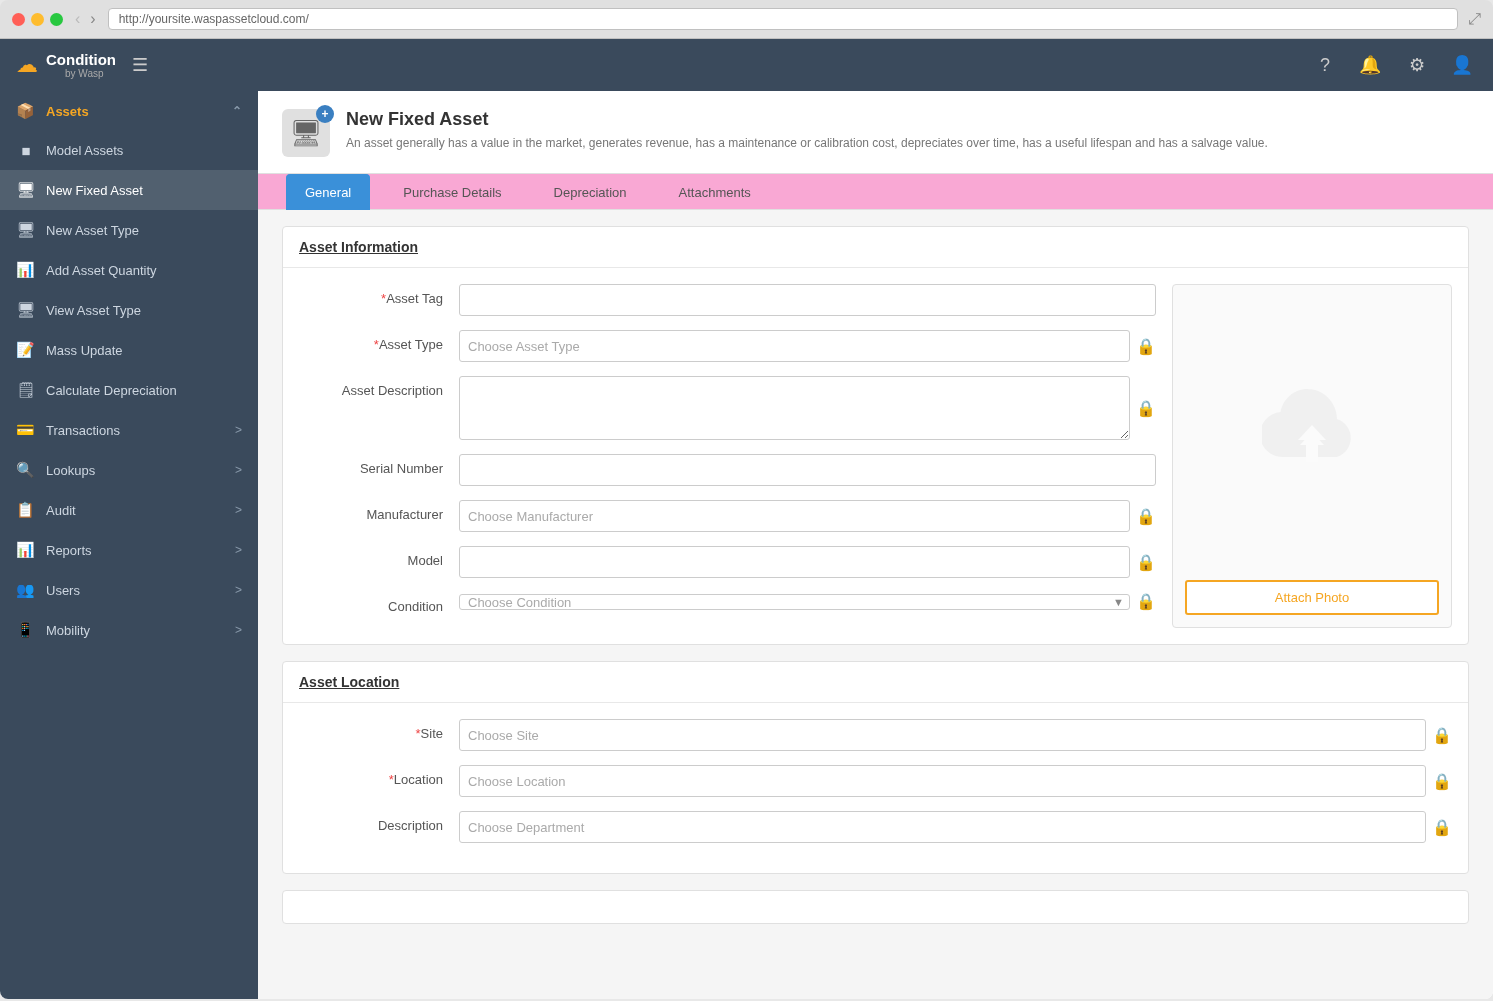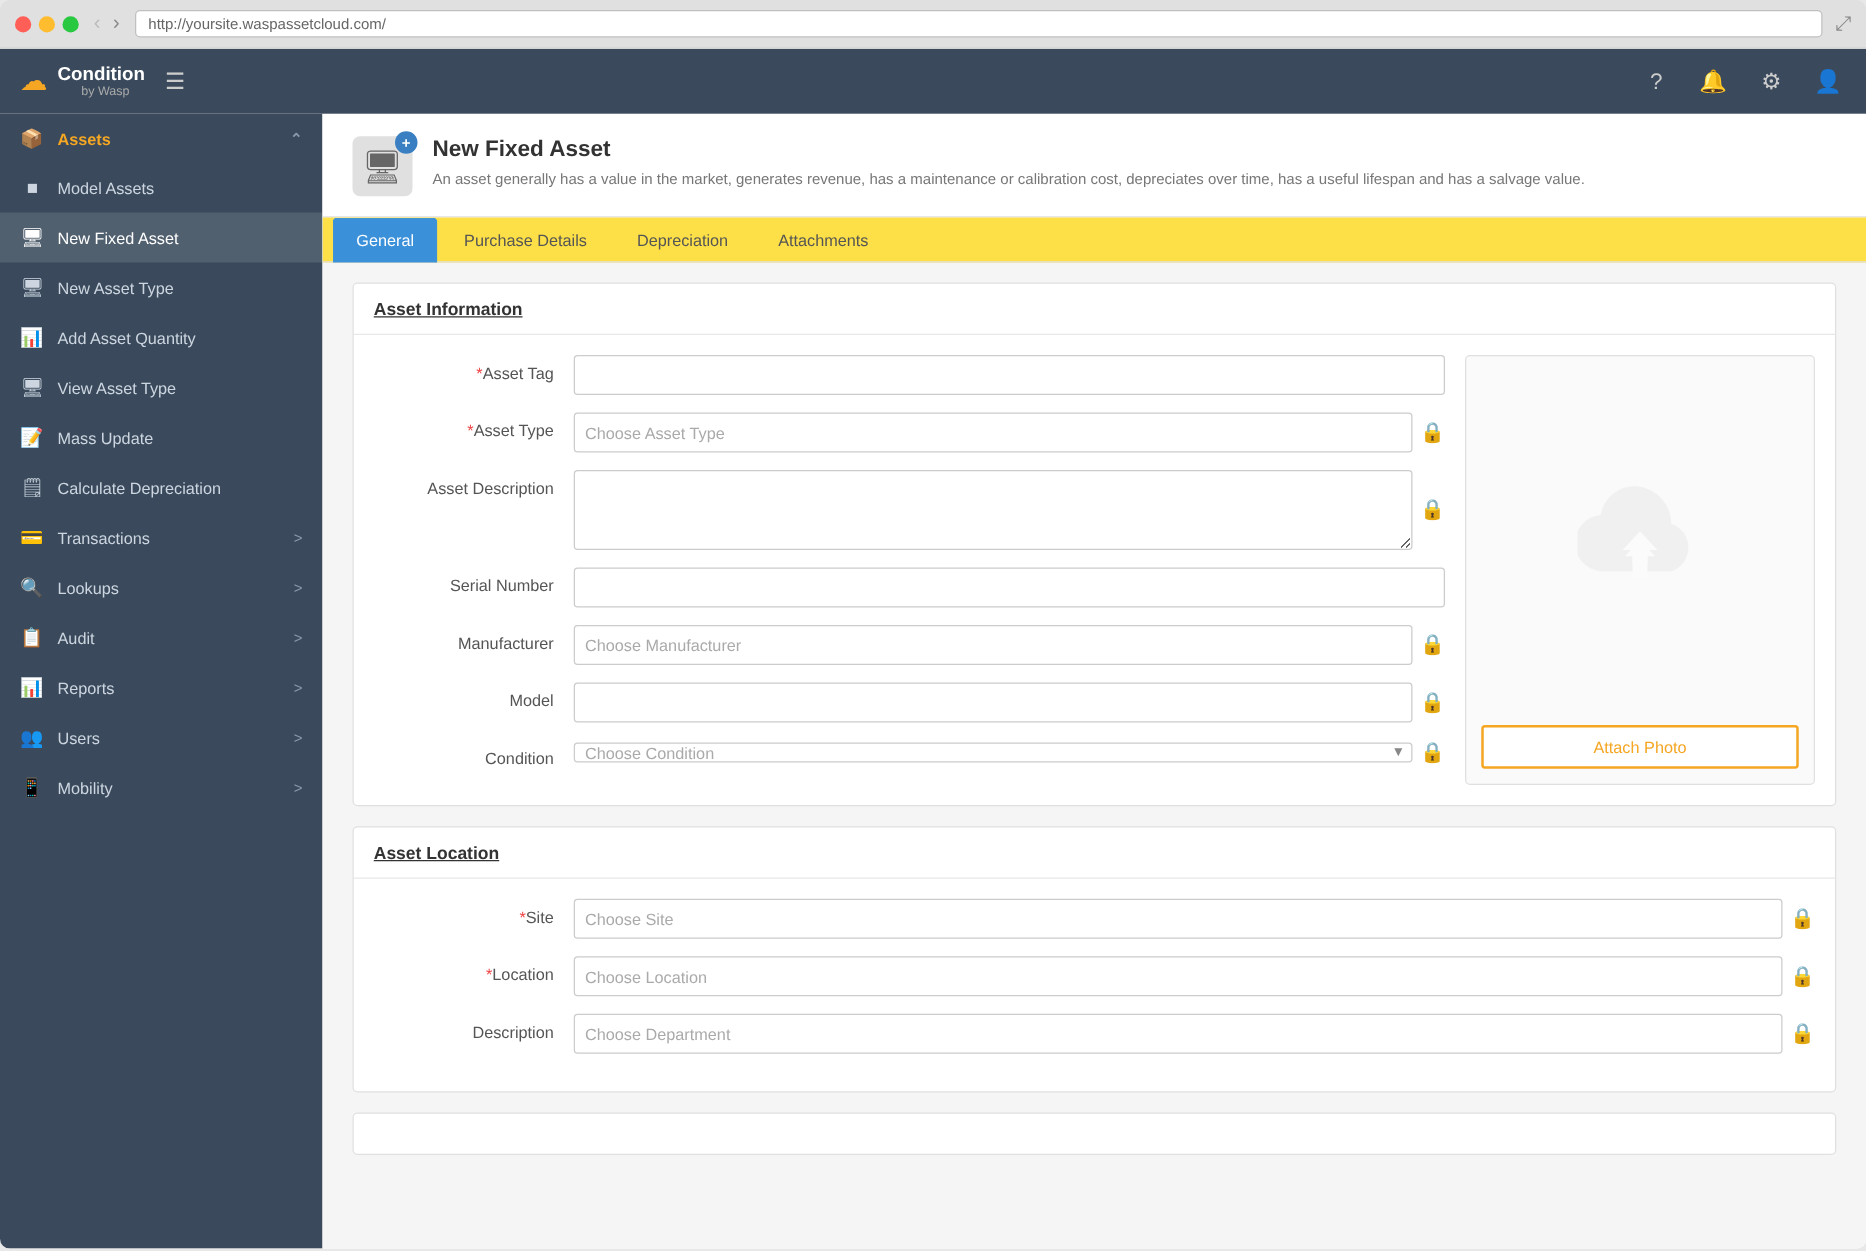--- a/index.html
+++ b/index.html
@@ -52,21 +52,21 @@
 
     
     .main-content { flex: 1; overflow-y: auto; background: #f5f5f5; }
     .page-header { background: white; padding: 18px 24px 16px; display: flex; align-items: flex-start; gap: 16px; border-bottom: 1px solid #e0e0e0; }
     .page-header-icon { width: 48px; height: 48px; background: #e0e0e0; border-radius: 6px; display: flex; align-items: center; justify-content: center; font-size: 26px; color: #666; position: relative; flex-shrink: 0; }
     .page-header-icon .badge { position: absolute; top: -4px; right: -4px; background: #3a7fc1; color: white; border-radius: 50%; width: 18px; height: 18px; font-size: 12px; display: flex; align-items: center; justify-content: center; font-weight: bold; }
     .page-header-text h1 { font-size: 18px; font-weight: 600; color: #333; margin-bottom: 4px; }
     .page-header-text p { font-size: 12px; color: #777; line-height: 1.5; }
 
     
-    .tabs-bar { background: #fde047; padding: 0 8px; display: flex; gap: 2px; border-bottom: 1px solid #e0e0e0; }
+    .tabs-bar { background: #f9a8d4; padding: 0 28px; display: flex; gap: 14px; border-bottom: 1px solid #e0e0e0; }
     .tab { padding: 10px 18px; font-size: 13px; cursor: pointer; border: 1px solid transparent; border-bottom: none; border-radius: 4px 4px 0 0; color: #555; background: none; margin-bottom: -1px; }
     .tab.active { background: #3a90d9; color: white; border-color: #3a90d9; }
 
     
     .form-area { padding: 16px 24px; }
     .form-section { background: white; border: 1px solid #e0e0e0; border-radius: 4px; margin-bottom: 16px; }
     .form-section-title { padding: 12px 16px; font-size: 14px; font-weight: 600; color: #333; border-bottom: 1px solid #e8e8e8; text-decoration: underline; }
     .form-section-body { padding: 16px; }
 
     

